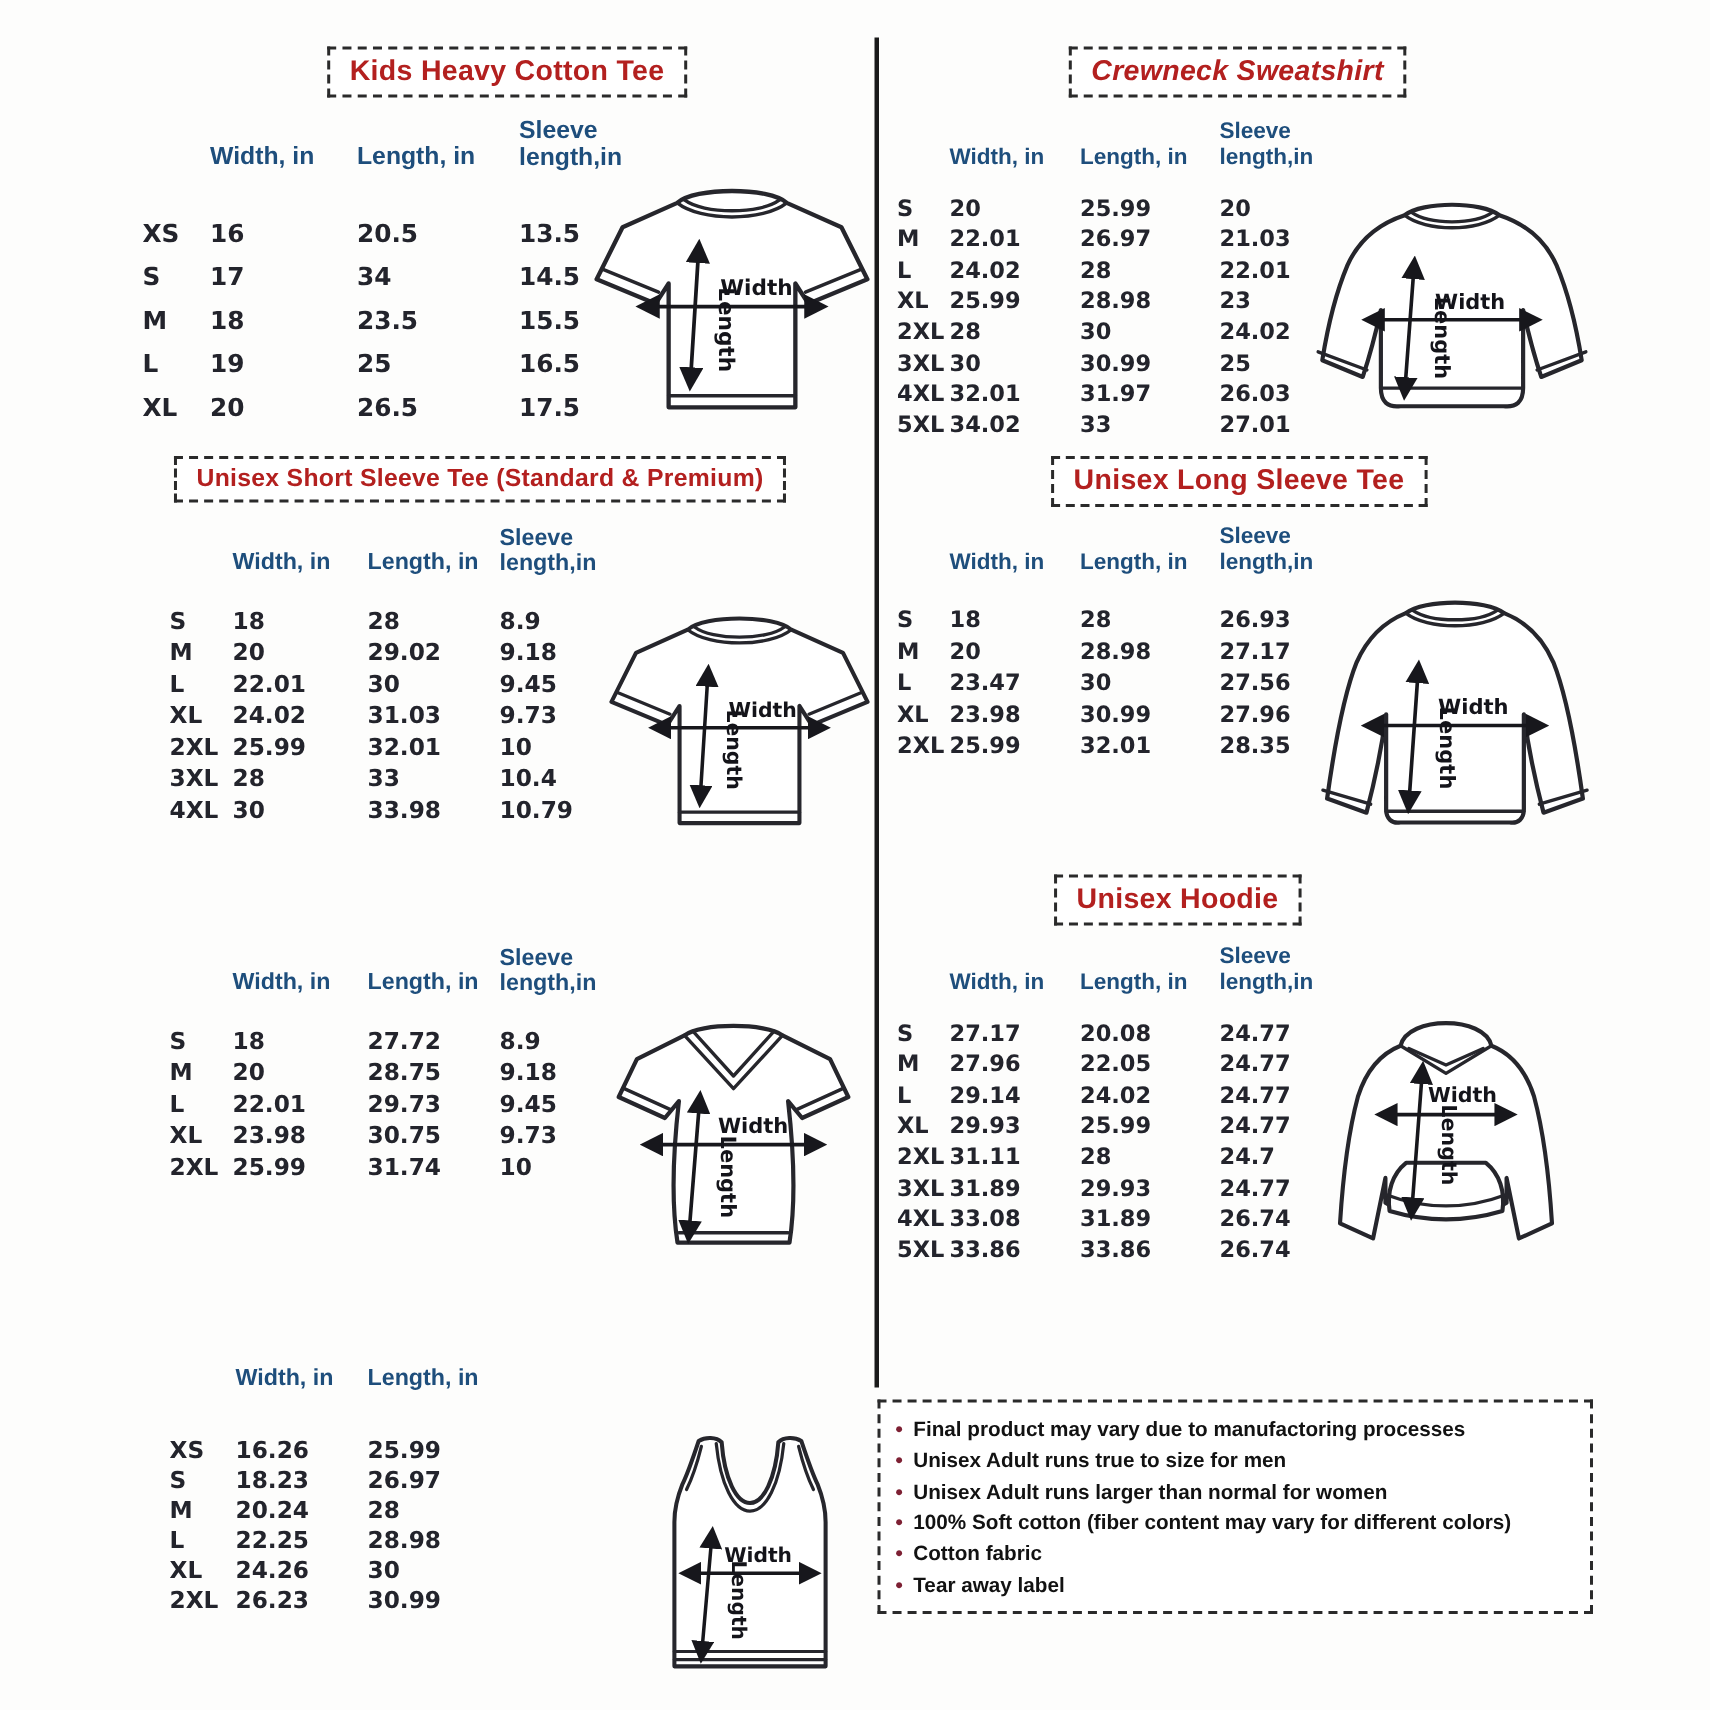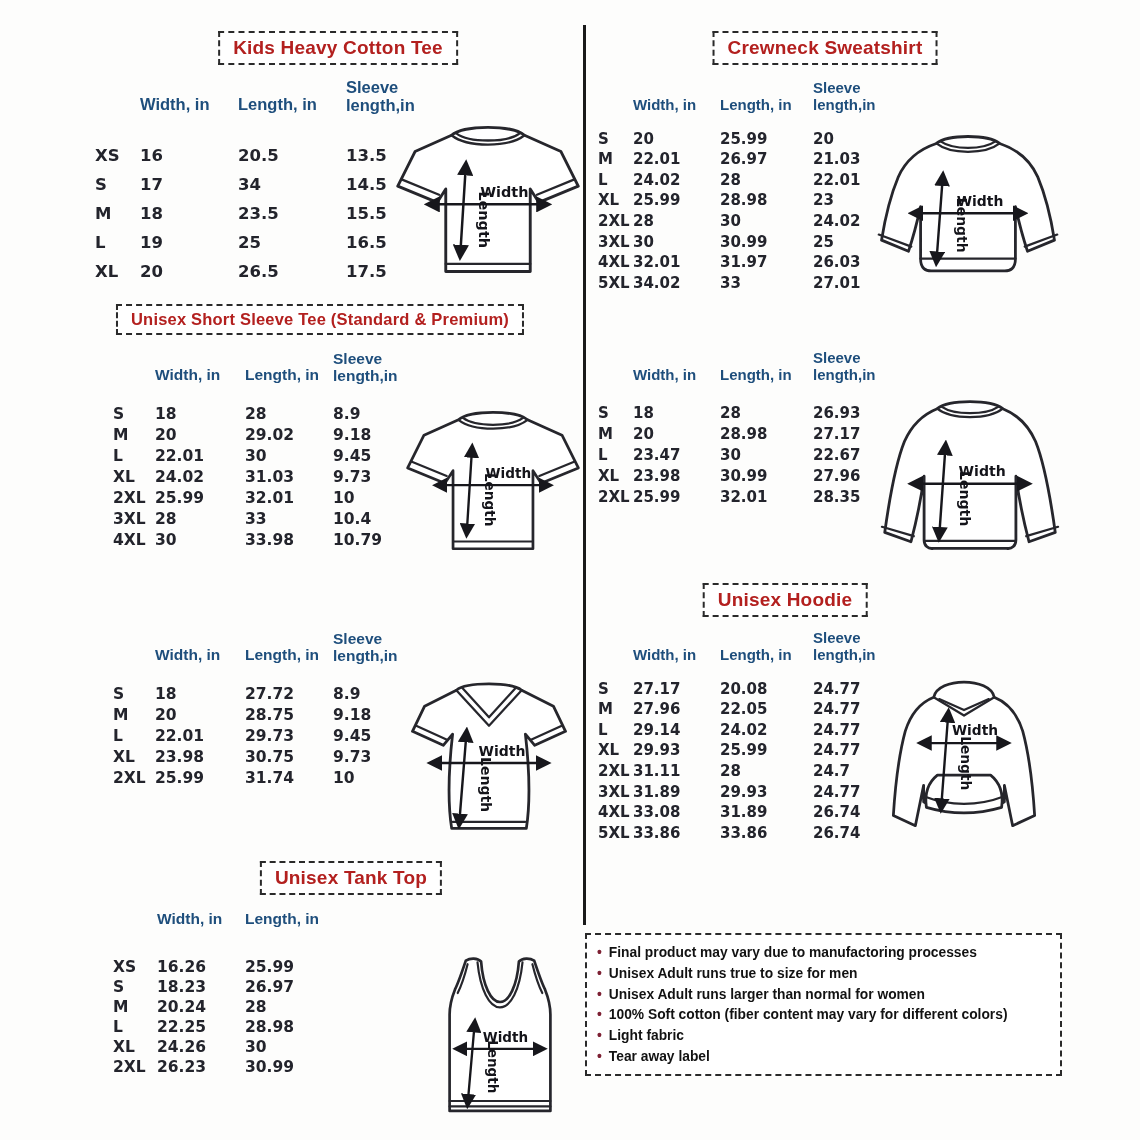--- a/index.html
+++ b/index.html
@@ -108,21 +108,21 @@
     <path class="ln" d="M67 22 C80 32 120 32 133 22"></path>
     <path class="ln" d="M10 70 L49 86"></path>
     <path class="ln" d="M190 70 L151 86"></path>
     <path class="ln" d="M56 158 L144 158"></path>
     <line class="arrow" x1="38" y1="96" x2="162" y2="96" marker-start="url(#ah)" marker-end="url(#ah)"></line>
     <line class="arrow" x1="77" y1="54" x2="71" y2="150" marker-start="url(#ah)" marker-end="url(#ah)"></line>
     <text x="117" y="88" text-anchor="middle">Width</text>
     <text transform="translate(91 112) rotate(90)" text-anchor="middle">Length</text>
   </svg>
 
-  <div class="tbox" style="left:825px;top:31px;">
+  <div class="tbox" style="left:825px;top:31px;font-style:italic;">
     <span>Crewneck Sweatshirt</span>
   </div>
   <div class="table tbl-crew" style="left:598px;top:80px;">
       <div class="trow head">
         <span class="tc"></span>
         <span class="tc">Width, in</span>
         <span class="tc">Length, in</span>
         <span class="tc multi">Sleeve
 length,in</span>
       </div>
@@ -248,20 +248,23 @@
     <path class="ln" d="M67 22 C80 32 120 32 133 22"></path>
     <path class="ln" d="M10 70 L49 86"></path>
     <path class="ln" d="M190 70 L151 86"></path>
     <path class="ln" d="M56 158 L144 158"></path>
     <line class="arrow" x1="38" y1="96" x2="162" y2="96" marker-start="url(#ah)" marker-end="url(#ah)"></line>
     <line class="arrow" x1="77" y1="54" x2="71" y2="150" marker-start="url(#ah)" marker-end="url(#ah)"></line>
     <text x="117" y="88" text-anchor="middle">Width</text>
     <text transform="translate(91 112) rotate(90)" text-anchor="middle">Length</text>
   </svg>
 
+  <div class="tbox" style="left:826px;top:304px;">
+    <span>Unisex Long Sleeve Tee</span>
+  </div>
   <div class="table tbl-ls" style="left:598px;top:350px;">
       <div class="trow head">
         <span class="tc"></span>
         <span class="tc">Width, in</span>
         <span class="tc">Length, in</span>
         <span class="tc multi">Sleeve
 length,in</span>
       </div>
       <div class="trow">
         <span class="tc">S</span>
@@ -272,21 +275,21 @@
       <div class="trow">
         <span class="tc">M</span>
         <span class="tc">20</span>
         <span class="tc">28.98</span>
         <span class="tc">27.17</span>
       </div>
       <div class="trow">
         <span class="tc">L</span>
         <span class="tc">23.47</span>
         <span class="tc">30</span>
-        <span class="tc">22.67</span>
+        <span class="tc">27.56</span>
       </div>
       <div class="trow">
         <span class="tc">XL</span>
         <span class="tc">23.98</span>
         <span class="tc">30.99</span>
         <span class="tc">27.96</span>
       </div>
       <div class="trow">
         <span class="tc">2XL</span>
         <span class="tc">25.99</span>
@@ -424,23 +427,20 @@
     <path class="ln" d="M52 42 L85 62 L118 42"></path>
     <path class="ln" d="M58 44 L85 56 L112 44"></path>
     <path class="fl" d="M44 162 C42 148 46 135 56 127 L114 127 C124 135 128 148 126 162 C99 170 71 170 44 162 Z"></path>
     <path class="ln" d="M41 150 C70 161 100 161 129 150"></path>
     <line class="arrow" x1="38" y1="92" x2="132" y2="92" marker-start="url(#ah)" marker-end="url(#ah)"></line>
     <line class="arrow" x1="68" y1="58" x2="60" y2="164" marker-start="url(#ah)" marker-end="url(#ah)"></line>
     <text x="97" y="83" text-anchor="middle">Width</text>
     <text transform="translate(82 114) rotate(90)" text-anchor="middle">Length</text>
   </svg>
 
-  <div class="tbox" style="left:351px;top:861px;">
-    <span>Unisex Tank Top</span>
-  </div>
   <div class="table tbl-tank" style="left:113px;top:910px;">
       <div class="trow head">
         <span class="tc"></span>
         <span class="tc">Width, in</span>
         <span class="tc">Length, in</span>
       </div>
       <div class="trow">
         <span class="tc">XS</span>
         <span class="tc">16.26</span>
         <span class="tc">25.99</span>
@@ -497,21 +497,21 @@
         <li>
           <span class="bullet">•</span>
           <span>Unisex Adult runs larger than normal for women</span>
         </li>
         <li>
           <span class="bullet">•</span>
           <span>100% Soft cotton (fiber content may vary for different colors)</span>
         </li>
         <li>
           <span class="bullet">•</span>
-          <span>Light fabric</span>
+          <span>Cotton fabric</span>
         </li>
         <li>
           <span class="bullet">•</span>
           <span>Tear away label</span>
         </li>
       </ul>
   </div>
 
 </div>
 

